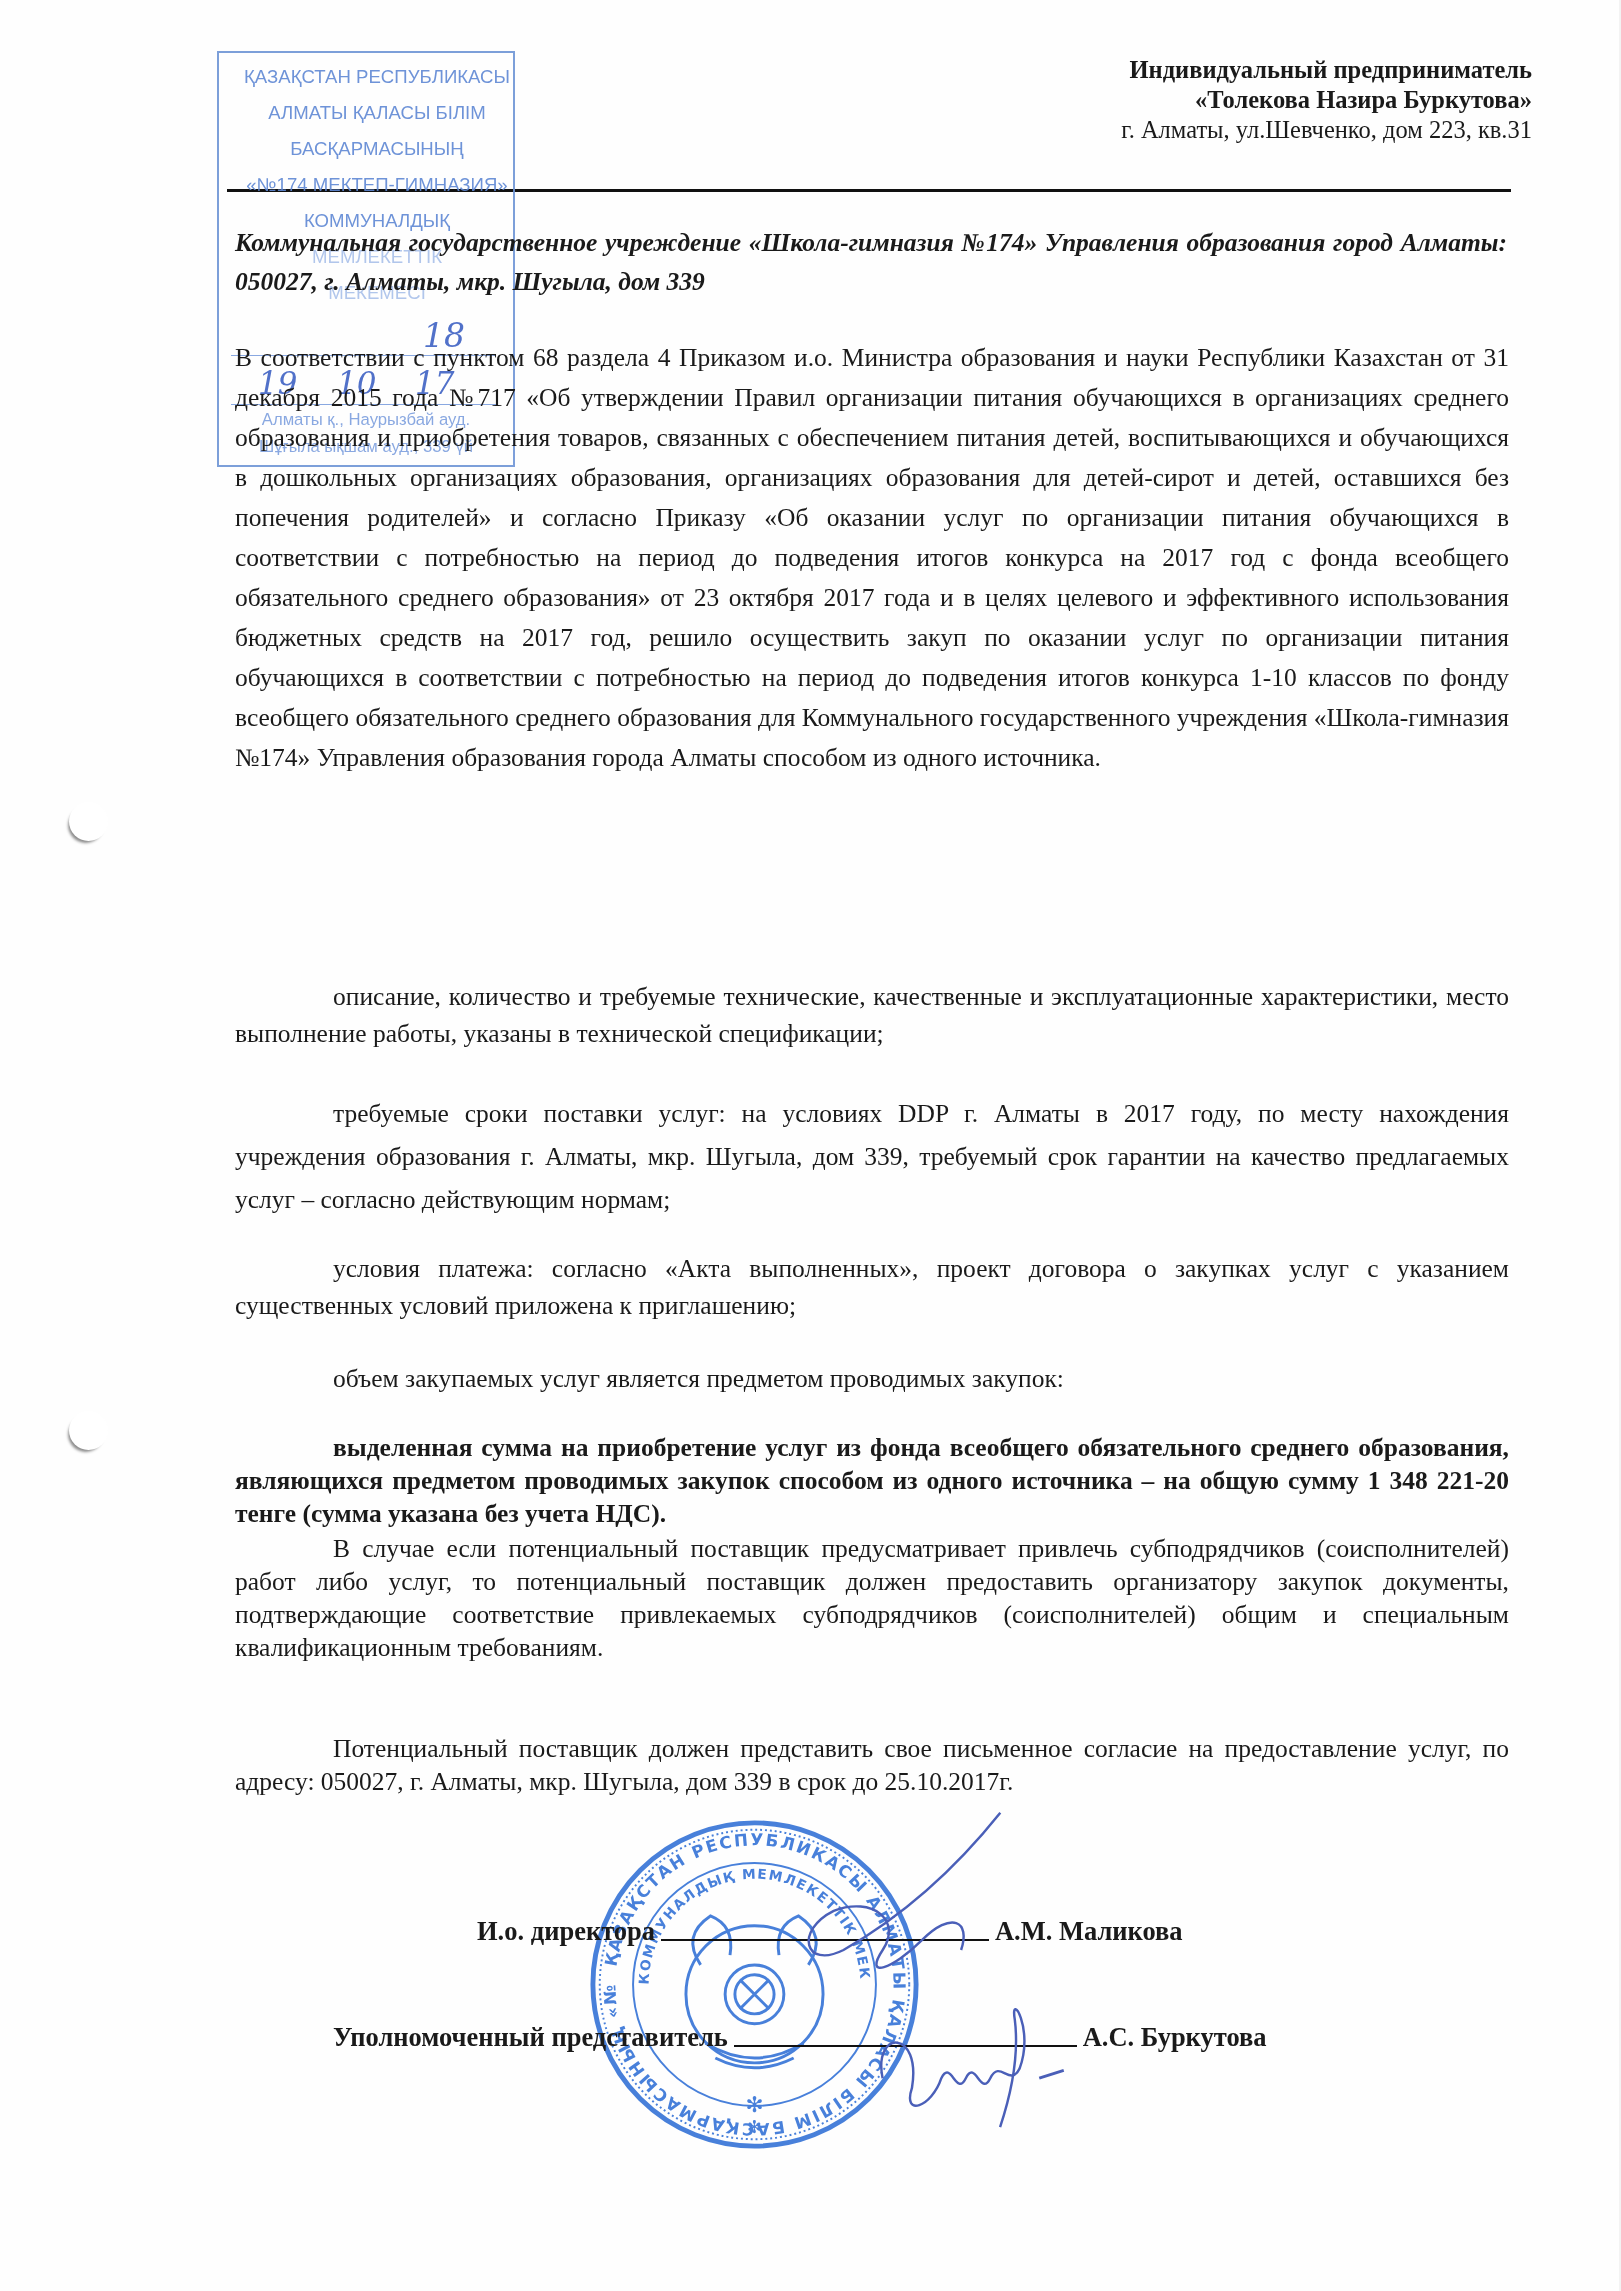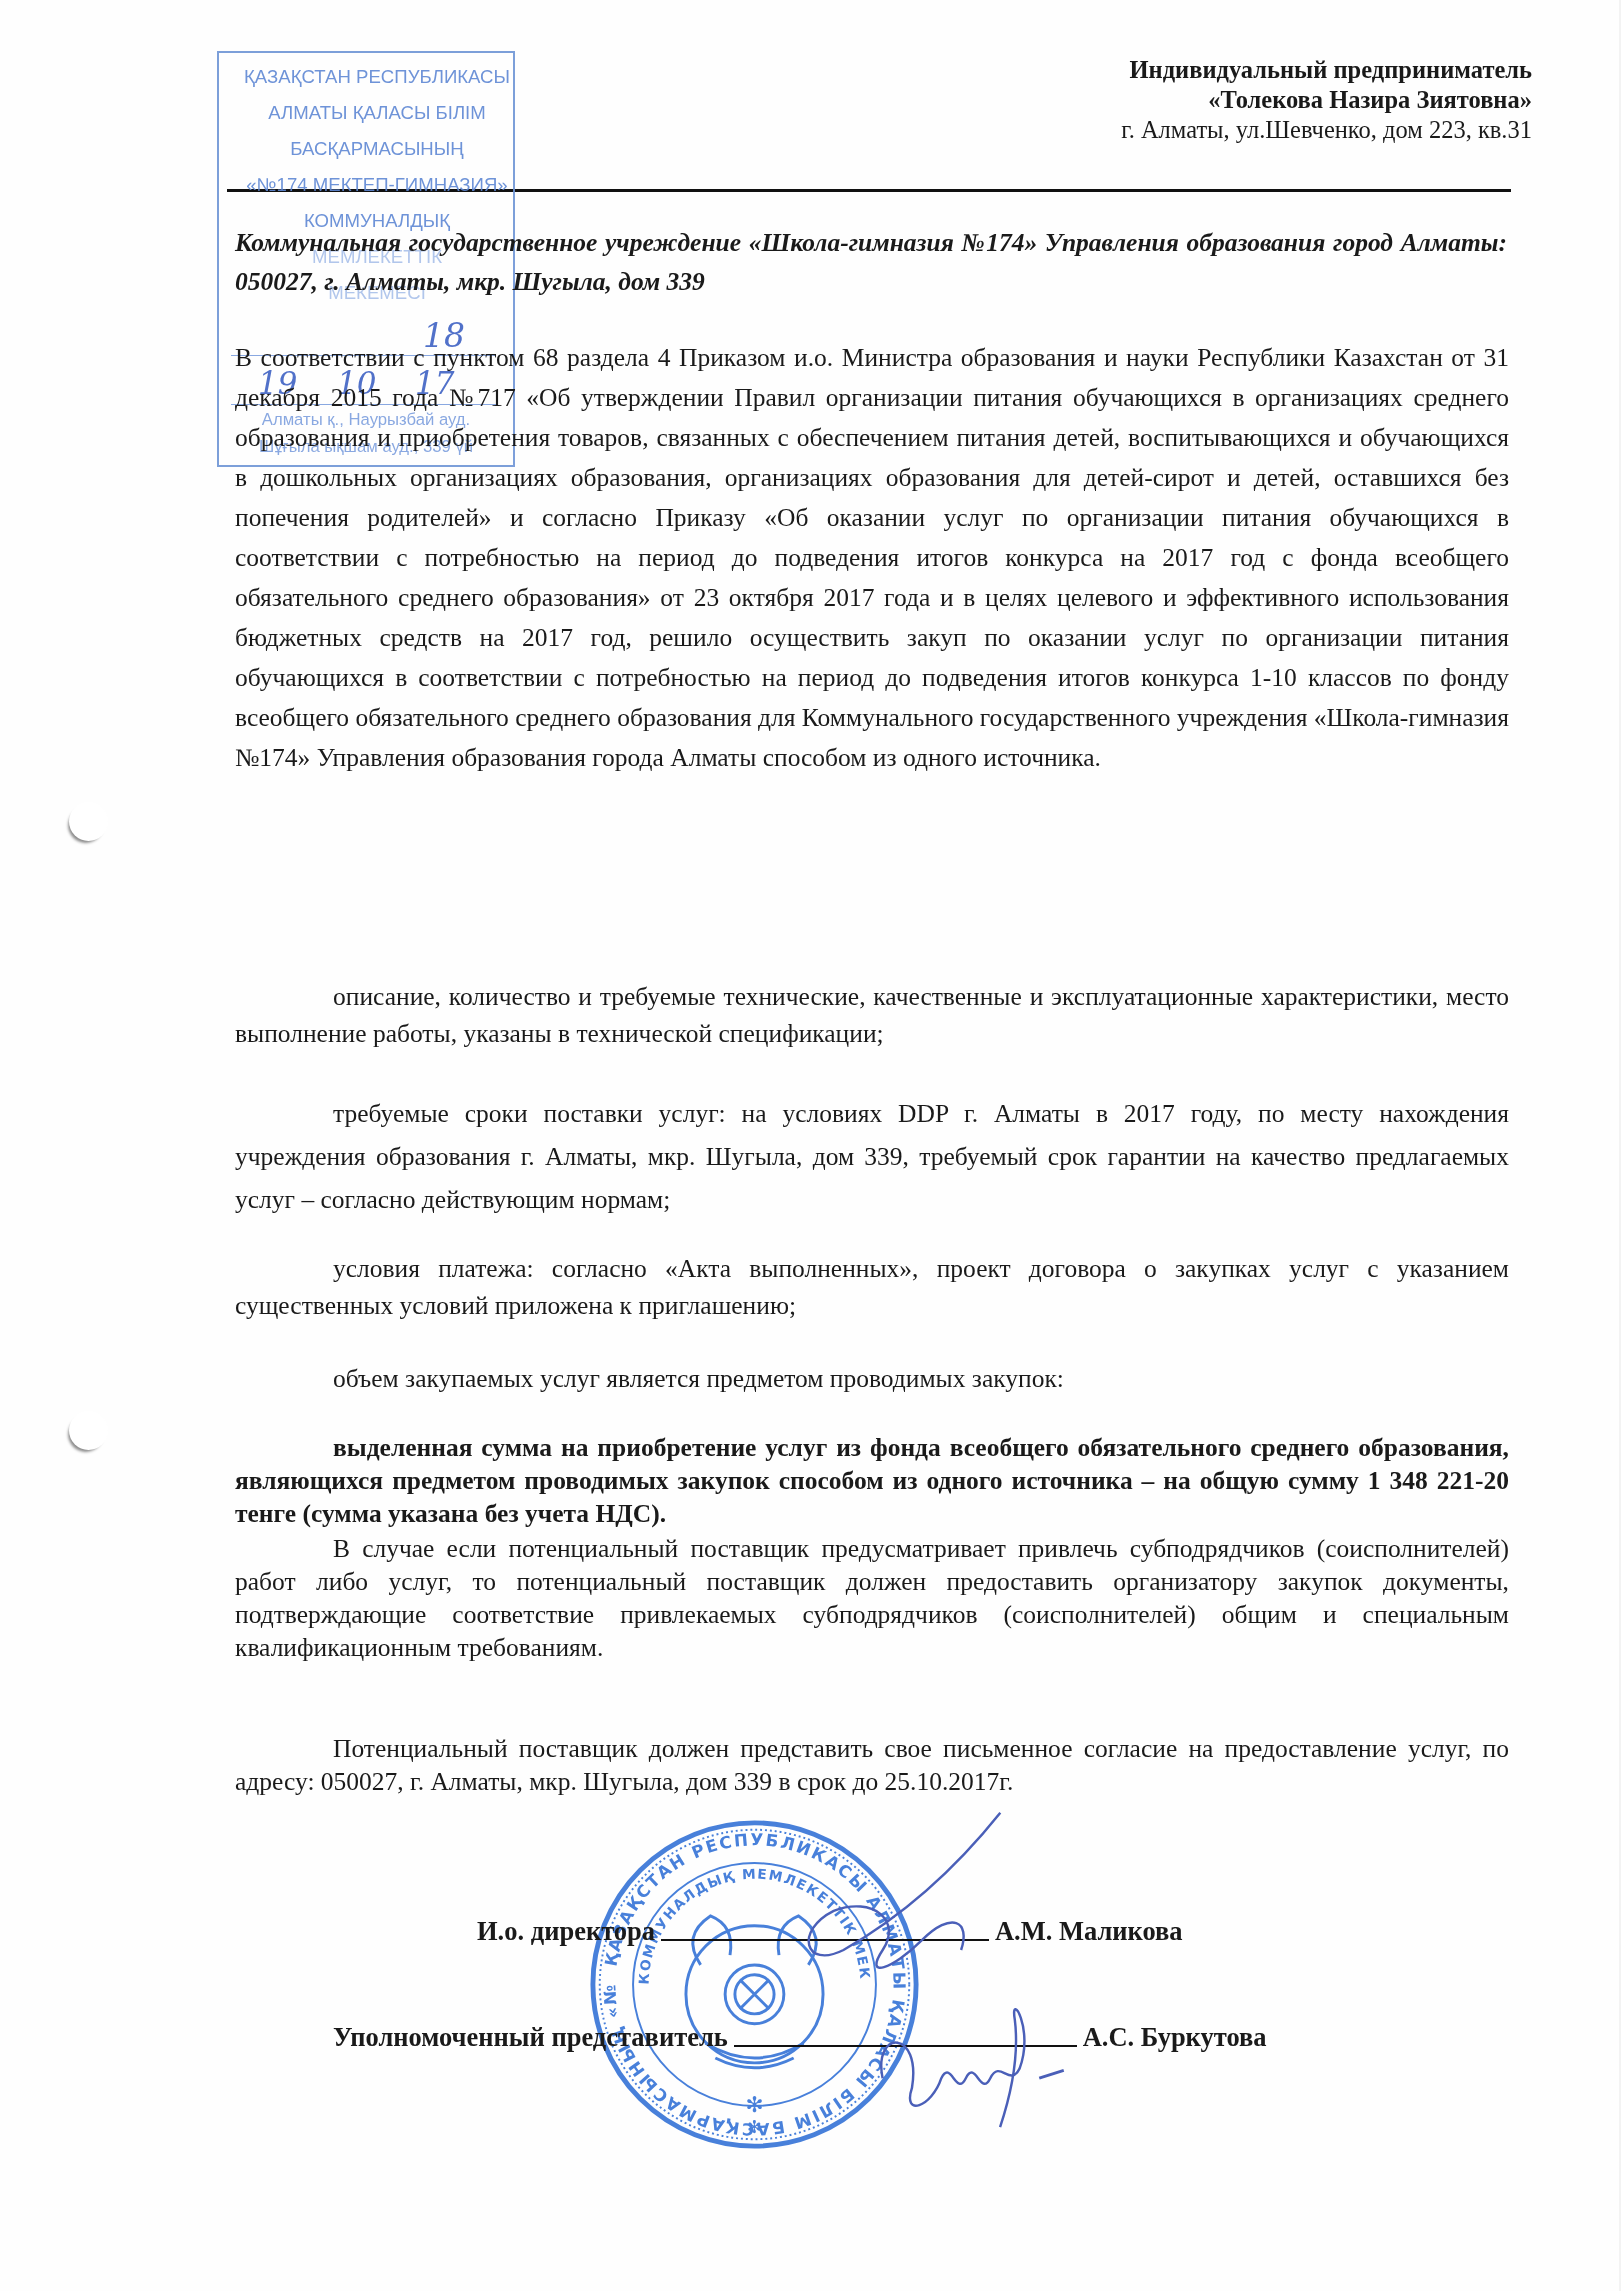--- a/index.html
+++ b/index.html
@@ -59,21 +59,21 @@
 </head>
 <body>
 
 <div class="page">
 
   <div class="punch" style="top:802px"></div>
   <div class="punch" style="top:1411px"></div>
 
   <div class="hdr-right">
     <div class="b">Индивидуальный предприниматель</div>
-    <div class="b">«Толекова Назира Зиятовна»</div>
+    <div class="b">«Толекова Назира Буркутова»</div>
     <div>г. Алматы, ул.Шевченко, дом 223, кв.31</div>
   </div>
   <div class="hdr-rule"></div>
 
   <div class="rect-stamp">
     <div style="height:5.9px"></div>
     <div class="line">ҚАЗАҚСТАН РЕСПУБЛИКАСЫ</div>
     <div class="line">АЛМАТЫ ҚАЛАСЫ БІЛІМ</div>
     <div class="line">БАСҚАРМАСЫНЫҢ</div>
     <div class="line">«№174 МЕКТЕП-ГИМНАЗИЯ»</div>

